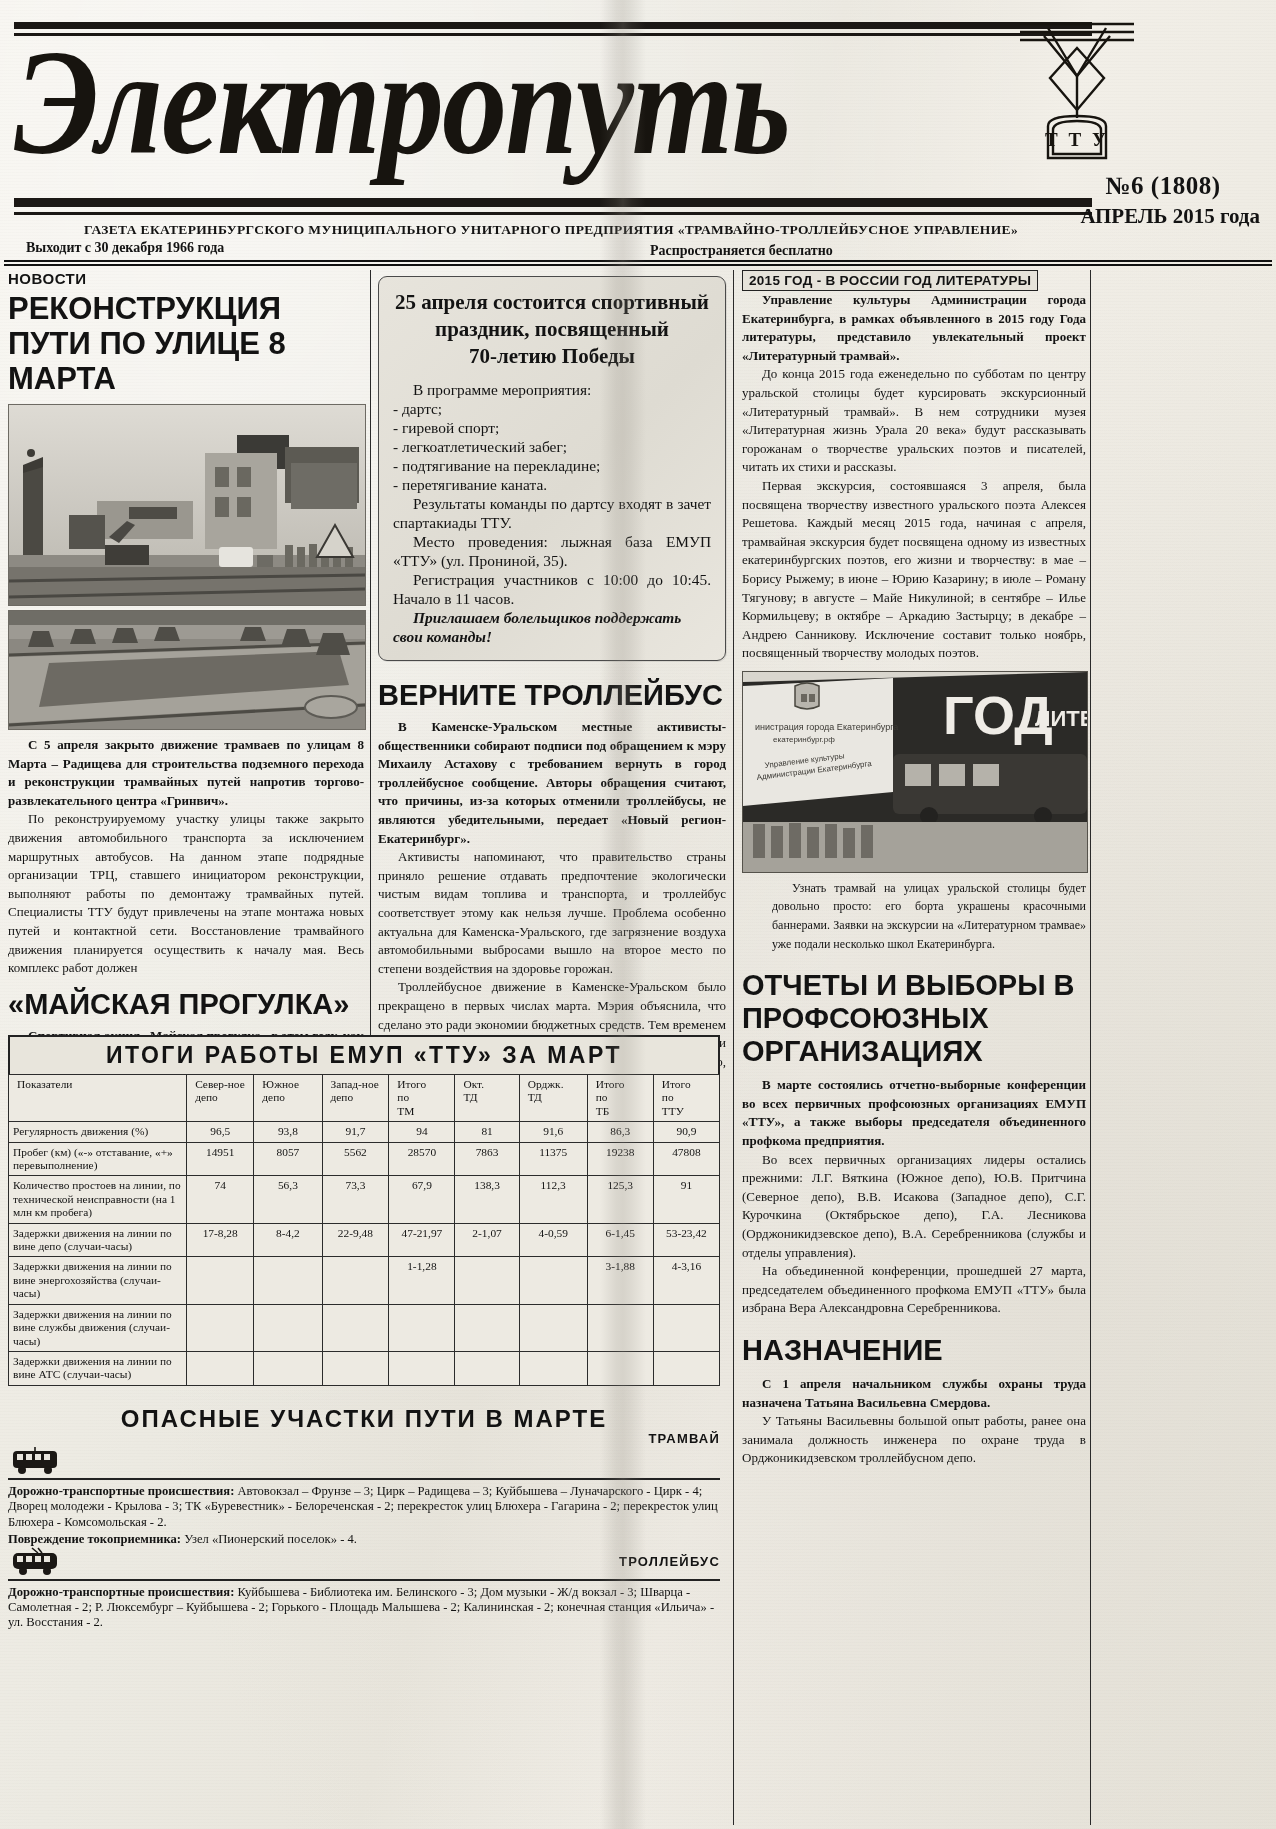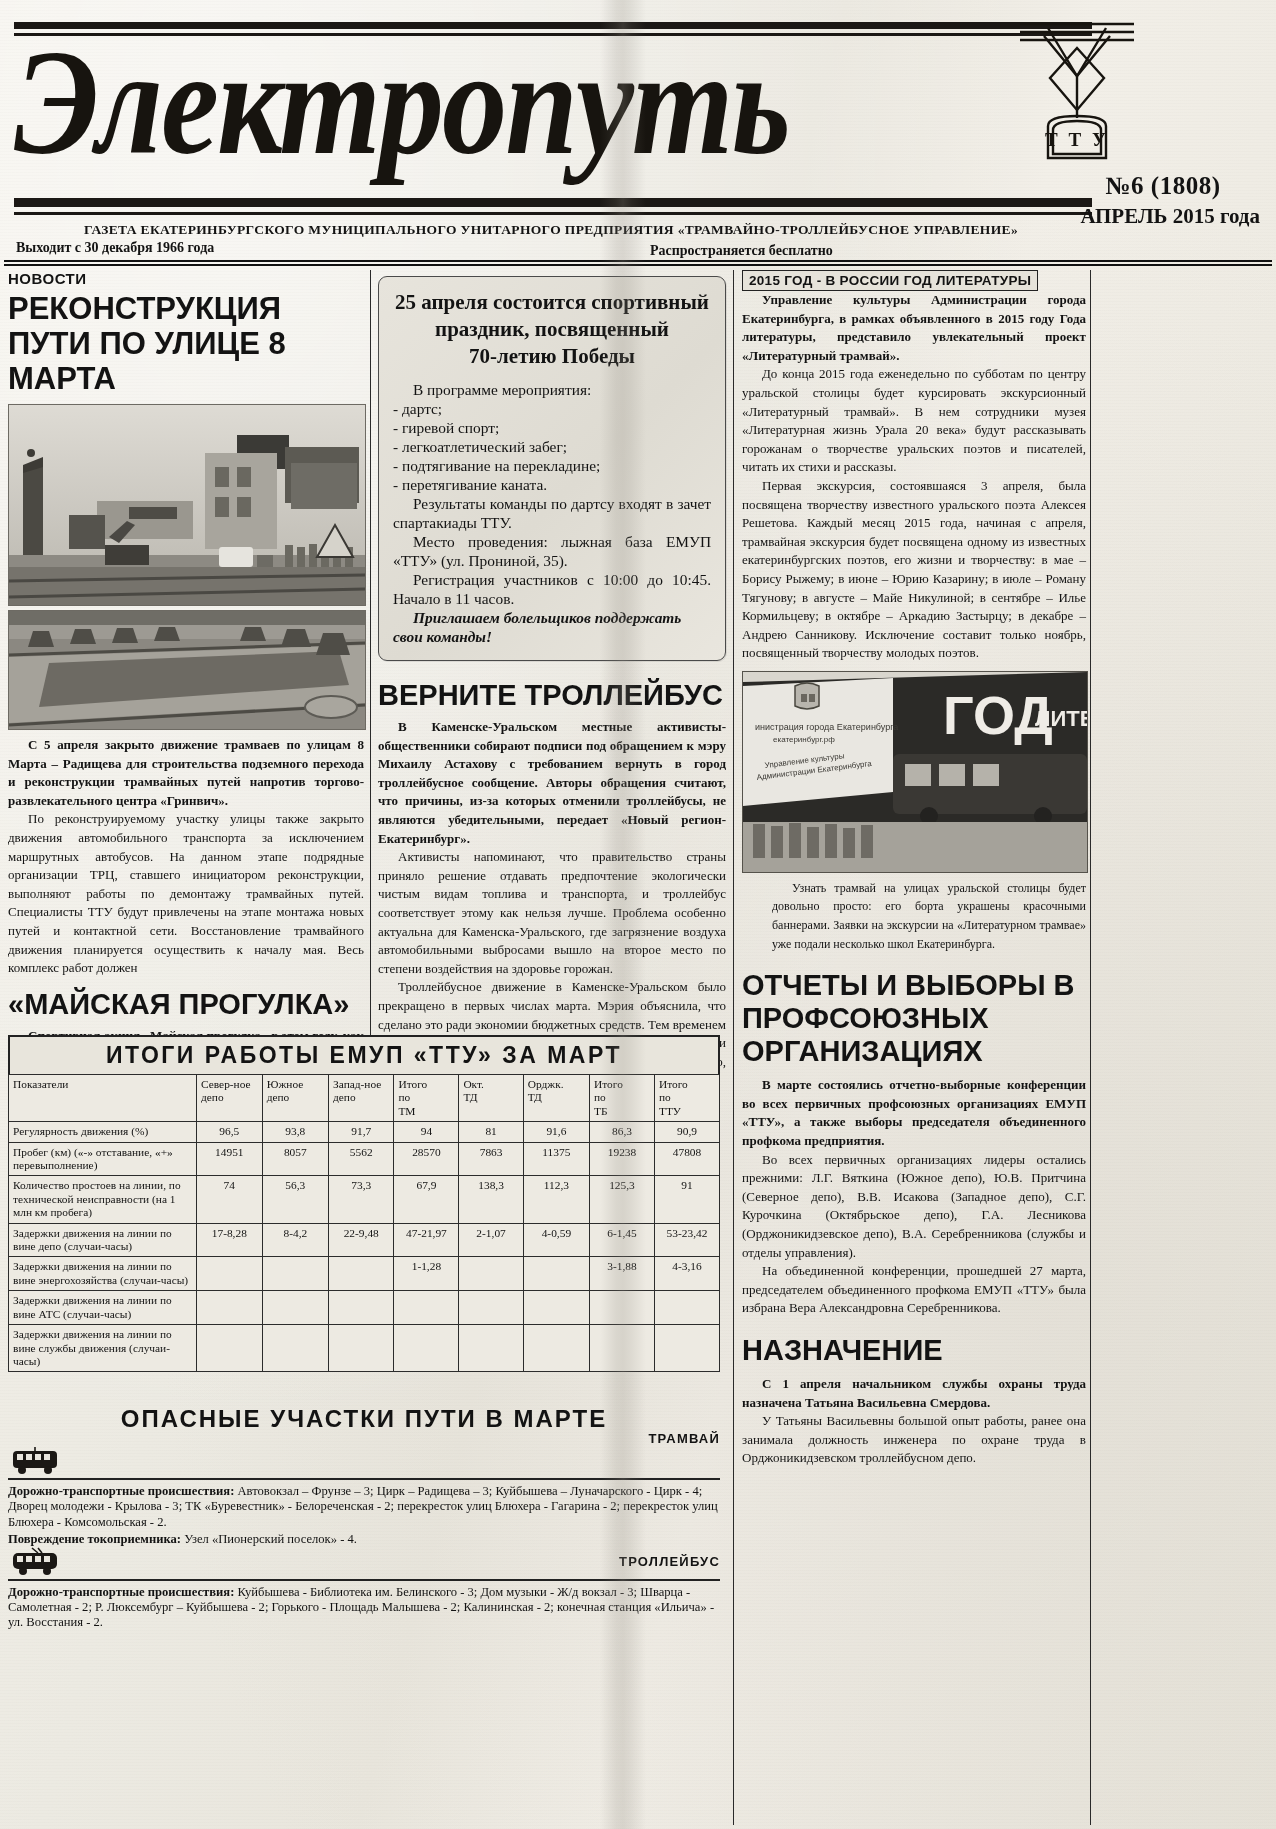--- a/index.html
+++ b/index.html
@@ -54,21 +54,21 @@
   }
   .issue-date{
     position:absolute;right:6px;top:204px;width:200px;text-align:right;
     font-weight:bold;font-size:21px;
   }
   .sub1{
     position:absolute;left:6px;top:222px;width:1070px;
     font-weight:bold;font-size:13.5px;letter-spacing:.35px;text-align:center;
     white-space:nowrap;
   }
-  .sub2{position:absolute;left:6px;top:240px;font-weight:bold;font-size:14px;}
+  .sub2{position:absolute;left:16px;top:240px;font-weight:bold;font-size:14px;}
   .sub3{position:absolute;left:640px;top:243px;font-weight:bold;font-size:14px;}
 
   .hrule-main{position:absolute;left:4px;top:260px;width:1268px;height:2px;background:#111;}
   .hrule-main2{position:absolute;left:4px;top:264px;width:1268px;height:2px;background:#111;}
 
   
   .cols{position:absolute;left:0;right:0;top:270px;bottom:0;}
   .col{position:absolute;top:0;}
   .colA{left:8px;width:356px;}
   .colB{left:378px;width:348px;}
@@ -117,21 +117,21 @@
   .tbl-title{
     border:2px solid #222;border-bottom:none;text-align:center;
     font-family:"Liberation Sans",sans-serif;font-weight:bold;font-size:23px;
     letter-spacing:2.5px;padding:5px 0 5px 0;background:#e8e5dc;
   }
   table.stats{
     border-collapse:collapse;width:100%;font-size:11.4px;line-height:13.4px;
     font-family:"Liberation Serif",serif;background:#edeae2;
   }
   table.stats th,table.stats td{border:1px solid #2c2c2c;padding:3px 4px;vertical-align:top;}
-  table.stats th{font-weight:normal;text-align:left;}
+  table.stats th{font-weight:normal;text-align:left;padding-left:8px;}
   table.stats td.num{text-align:center;vertical-align:top;}
   table.stats td.lbl{width:200px;}
   .th-col{width:62px;}
 
   
   .dangwrap{position:absolute;left:8px;top:1395px;width:712px;}
   .dang-title{
     text-align:center;font-family:"Liberation Sans",sans-serif;font-weight:bold;
     font-size:24px;letter-spacing:2px;margin:10px 0 2px 0;
   }
@@ -423,32 +423,32 @@
             <td class="num"></td>
             <td class="num"></td>
             <td class="num"></td>
             <td class="num">1-1,28</td>
             <td class="num"></td>
             <td class="num"></td>
             <td class="num">3-1,88</td>
             <td class="num">4-3,16</td>
           </tr>
           <tr>
+            <td class="lbl">Задержки движения на линии по вине службы движения (случаи-часы)</td>
+            <td class="num"></td>
+            <td class="num"></td>
+            <td class="num"></td>
+            <td class="num"></td>
+            <td class="num"></td>
+            <td class="num"></td>
+            <td class="num"></td>
+            <td class="num"></td>
+          </tr>
+          <tr>
             <td class="lbl">Задержки движения на линии по вине АТС (случаи-часы)</td>
-            <td class="num"></td>
-            <td class="num"></td>
-            <td class="num"></td>
-            <td class="num"></td>
-            <td class="num"></td>
-            <td class="num"></td>
-            <td class="num"></td>
-            <td class="num"></td>
-          </tr>
-          <tr>
-            <td class="lbl">Задержки движения на линии по вине службы движения (случаи-часы)</td>
             <td class="num"></td>
             <td class="num"></td>
             <td class="num"></td>
             <td class="num"></td>
             <td class="num"></td>
             <td class="num"></td>
             <td class="num"></td>
             <td class="num"></td>
           </tr>
         </tbody>

